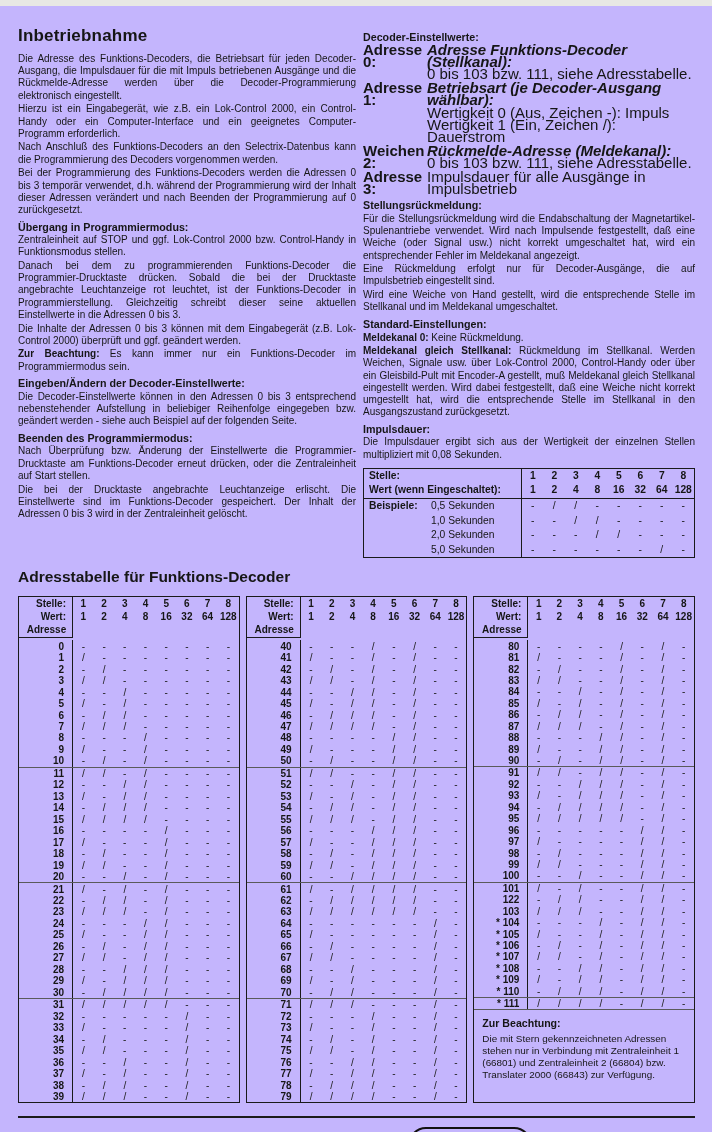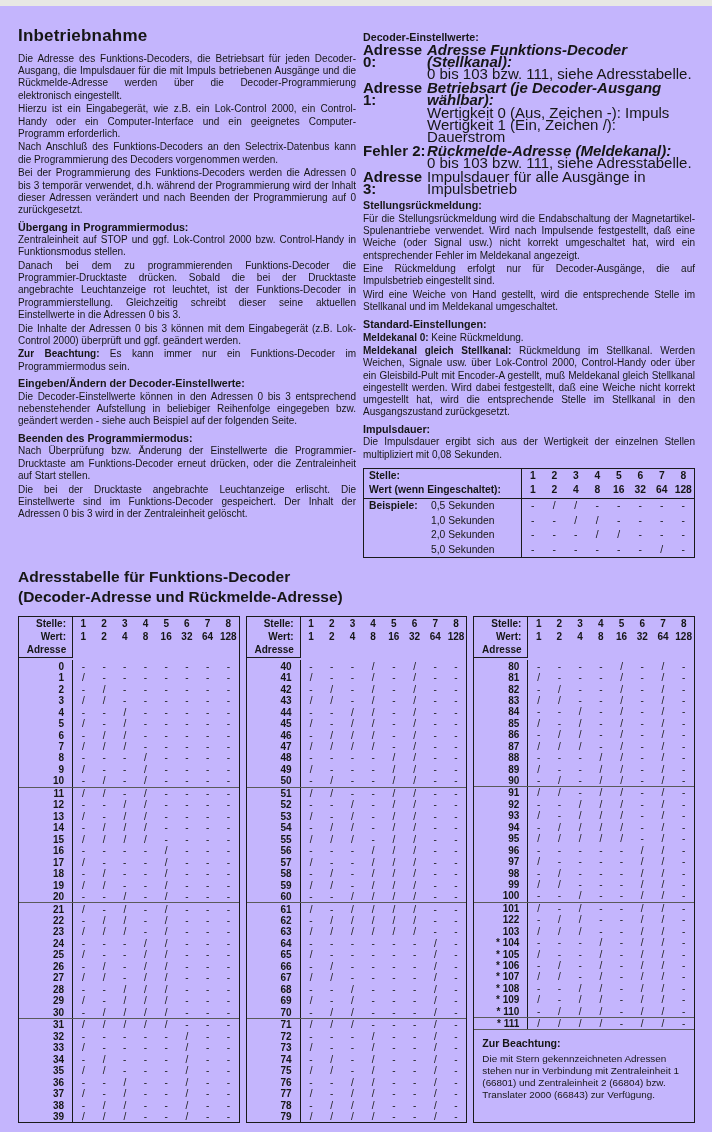--- a/index.html
+++ b/index.html
@@ -115,21 +115,21 @@
           </div>
           <div class="bdef">
             <span class="term">Adresse 1:</span>
             <span class="dbody">
               <span class="lead">Betriebsart (je Decoder-Ausgang wählbar):</span>
               <span class="dline">Wertigkeit 0 (Aus, Zeichen -): Impuls</span>
               <span class="dline">Wertigkeit 1 (Ein, Zeichen /): Dauerstrom</span>
             </span>
           </div>
           <div class="bdef">
-            <span class="term">Fehler 2:</span>
+            <span class="term">Weichen 2:</span>
             <span class="dbody">
               <span class="lead">Rückmelde-Adresse (Meldekanal):</span>
               <span class="dline">0 bis 103 bzw. 111, siehe Adresstabelle.</span>
             </span>
           </div>
           <div class="bdef">
             <span class="term">Adresse 3:</span>
             <span class="dbody">Impulsdauer für alle Ausgänge in Impulsbetrieb</span>
           </div>
           <div class="bh">Stellungsrückmeldung:</div>
@@ -208,21 +208,20 @@
           <div class="c">-</div>
           <div class="c">-</div>
           <div class="c">/</div>
           <div class="c">-</div>
         </div>
     </div>
   </div>
 
   <div class="atitle">
     <span>Adresstabelle für Funktions-Decoder</span><br>
-    <span>(Decoder-Adresse und Rückmelde-Adresse)</span>
   </div>
 
   <div class="atables" id="atables">
       <div class="atable t40">
         <div class="ahr">
           <div class="lblc">Stelle:</div>
           <div class="vc">1</div>
           <div class="vc">2</div>
           <div class="vc">3</div>
           <div class="vc">4</div>

